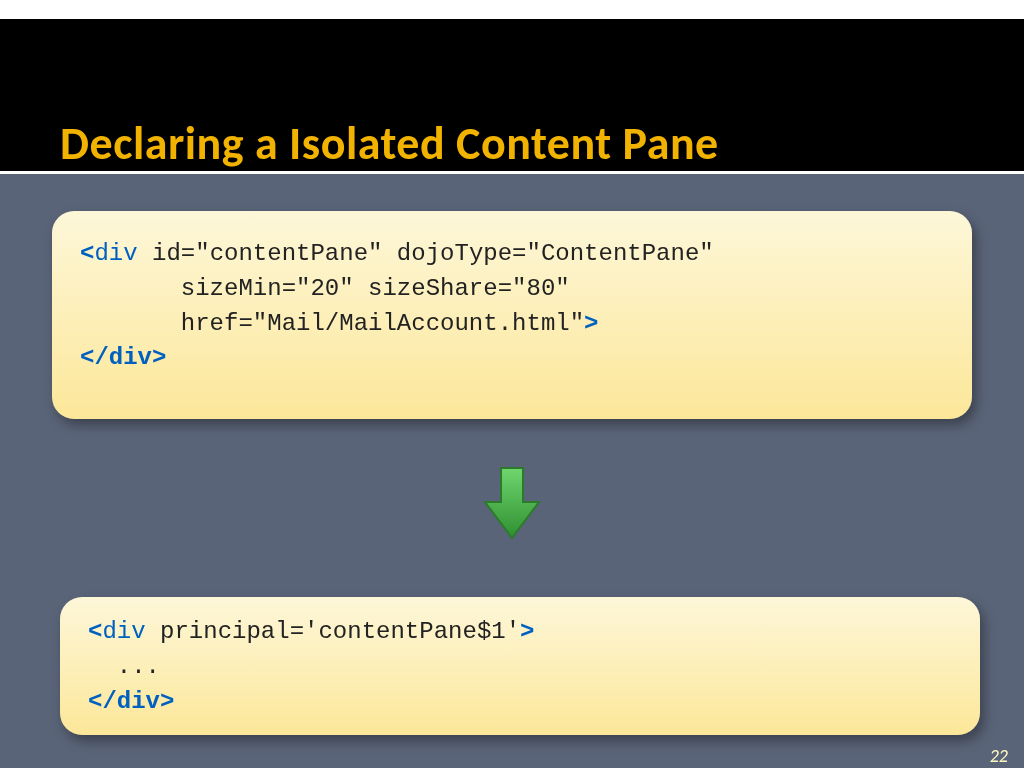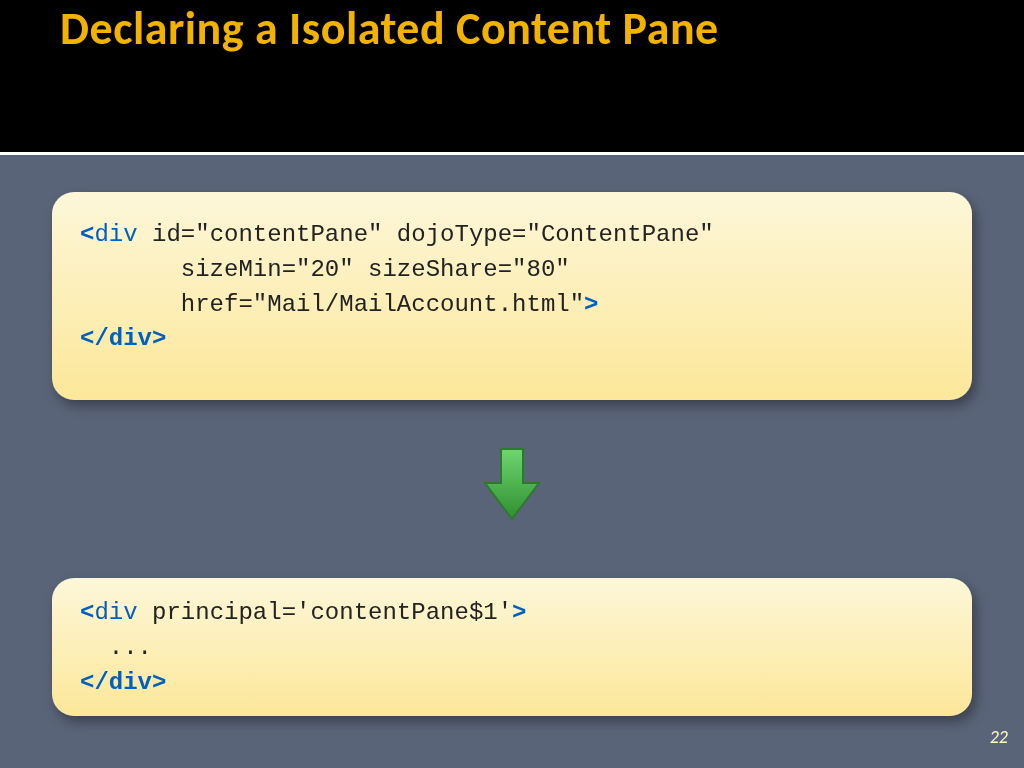--- a/index.html
+++ b/index.html
@@ -7,23 +7,24 @@
   .slide {
     width: 1024px; height: 768px;
     background: #5a6478;
     position: relative;
   }
   .header {
     background: #000;
     height: 155px;
     width: 100%;
     display: flex;
-    align-items: flex-start;
+    align-items: flex-end;
     padding-left: 60px;
     border-bottom: 3px solid #fff;
+    margin-top: 19px;
   }
   .title {
     color: #f2b200;
     font-size: 46px;
     font-weight: bold;
     letter-spacing: 0.5px;
   }
   .code-box {
     position: absolute;
     left: 52px;
@@ -31,21 +32,21 @@
     background: linear-gradient(to bottom, #fdf7d9 0%, #fce799 100%);
     border-radius: 22px;
     box-shadow: 4px 6px 12px rgba(0,0,0,0.35);
     padding: 26px 28px 26px 28px;
     font-family: Consolas, "Courier New", monospace;
     font-size: 24px;
     line-height: 1.45;
     color: #222;
   }
   #box1 { top: 192px; height: 208px; }
-  #box2 { top: 578px; height: 138px; padding-top: 18px; padding-bottom: 18px; }
+  #box2 { top: 578px; height: 138px; padding-top: 18px; padding-bottom: 18px; margin-left: 8px; }
   .code-box pre { font-family: inherit; white-space: pre; }
   .tag-open, .tag-close { color: #0060c0; font-weight: bold; }
   .tag-name { color: #0060c0; font-weight: normal; }
   .attr { color: #222; }
   .arrow-wrap {
     position: absolute;
     left: 0; width: 1024px;
     top: 445px;
     display: flex; justify-content: center;
   }

